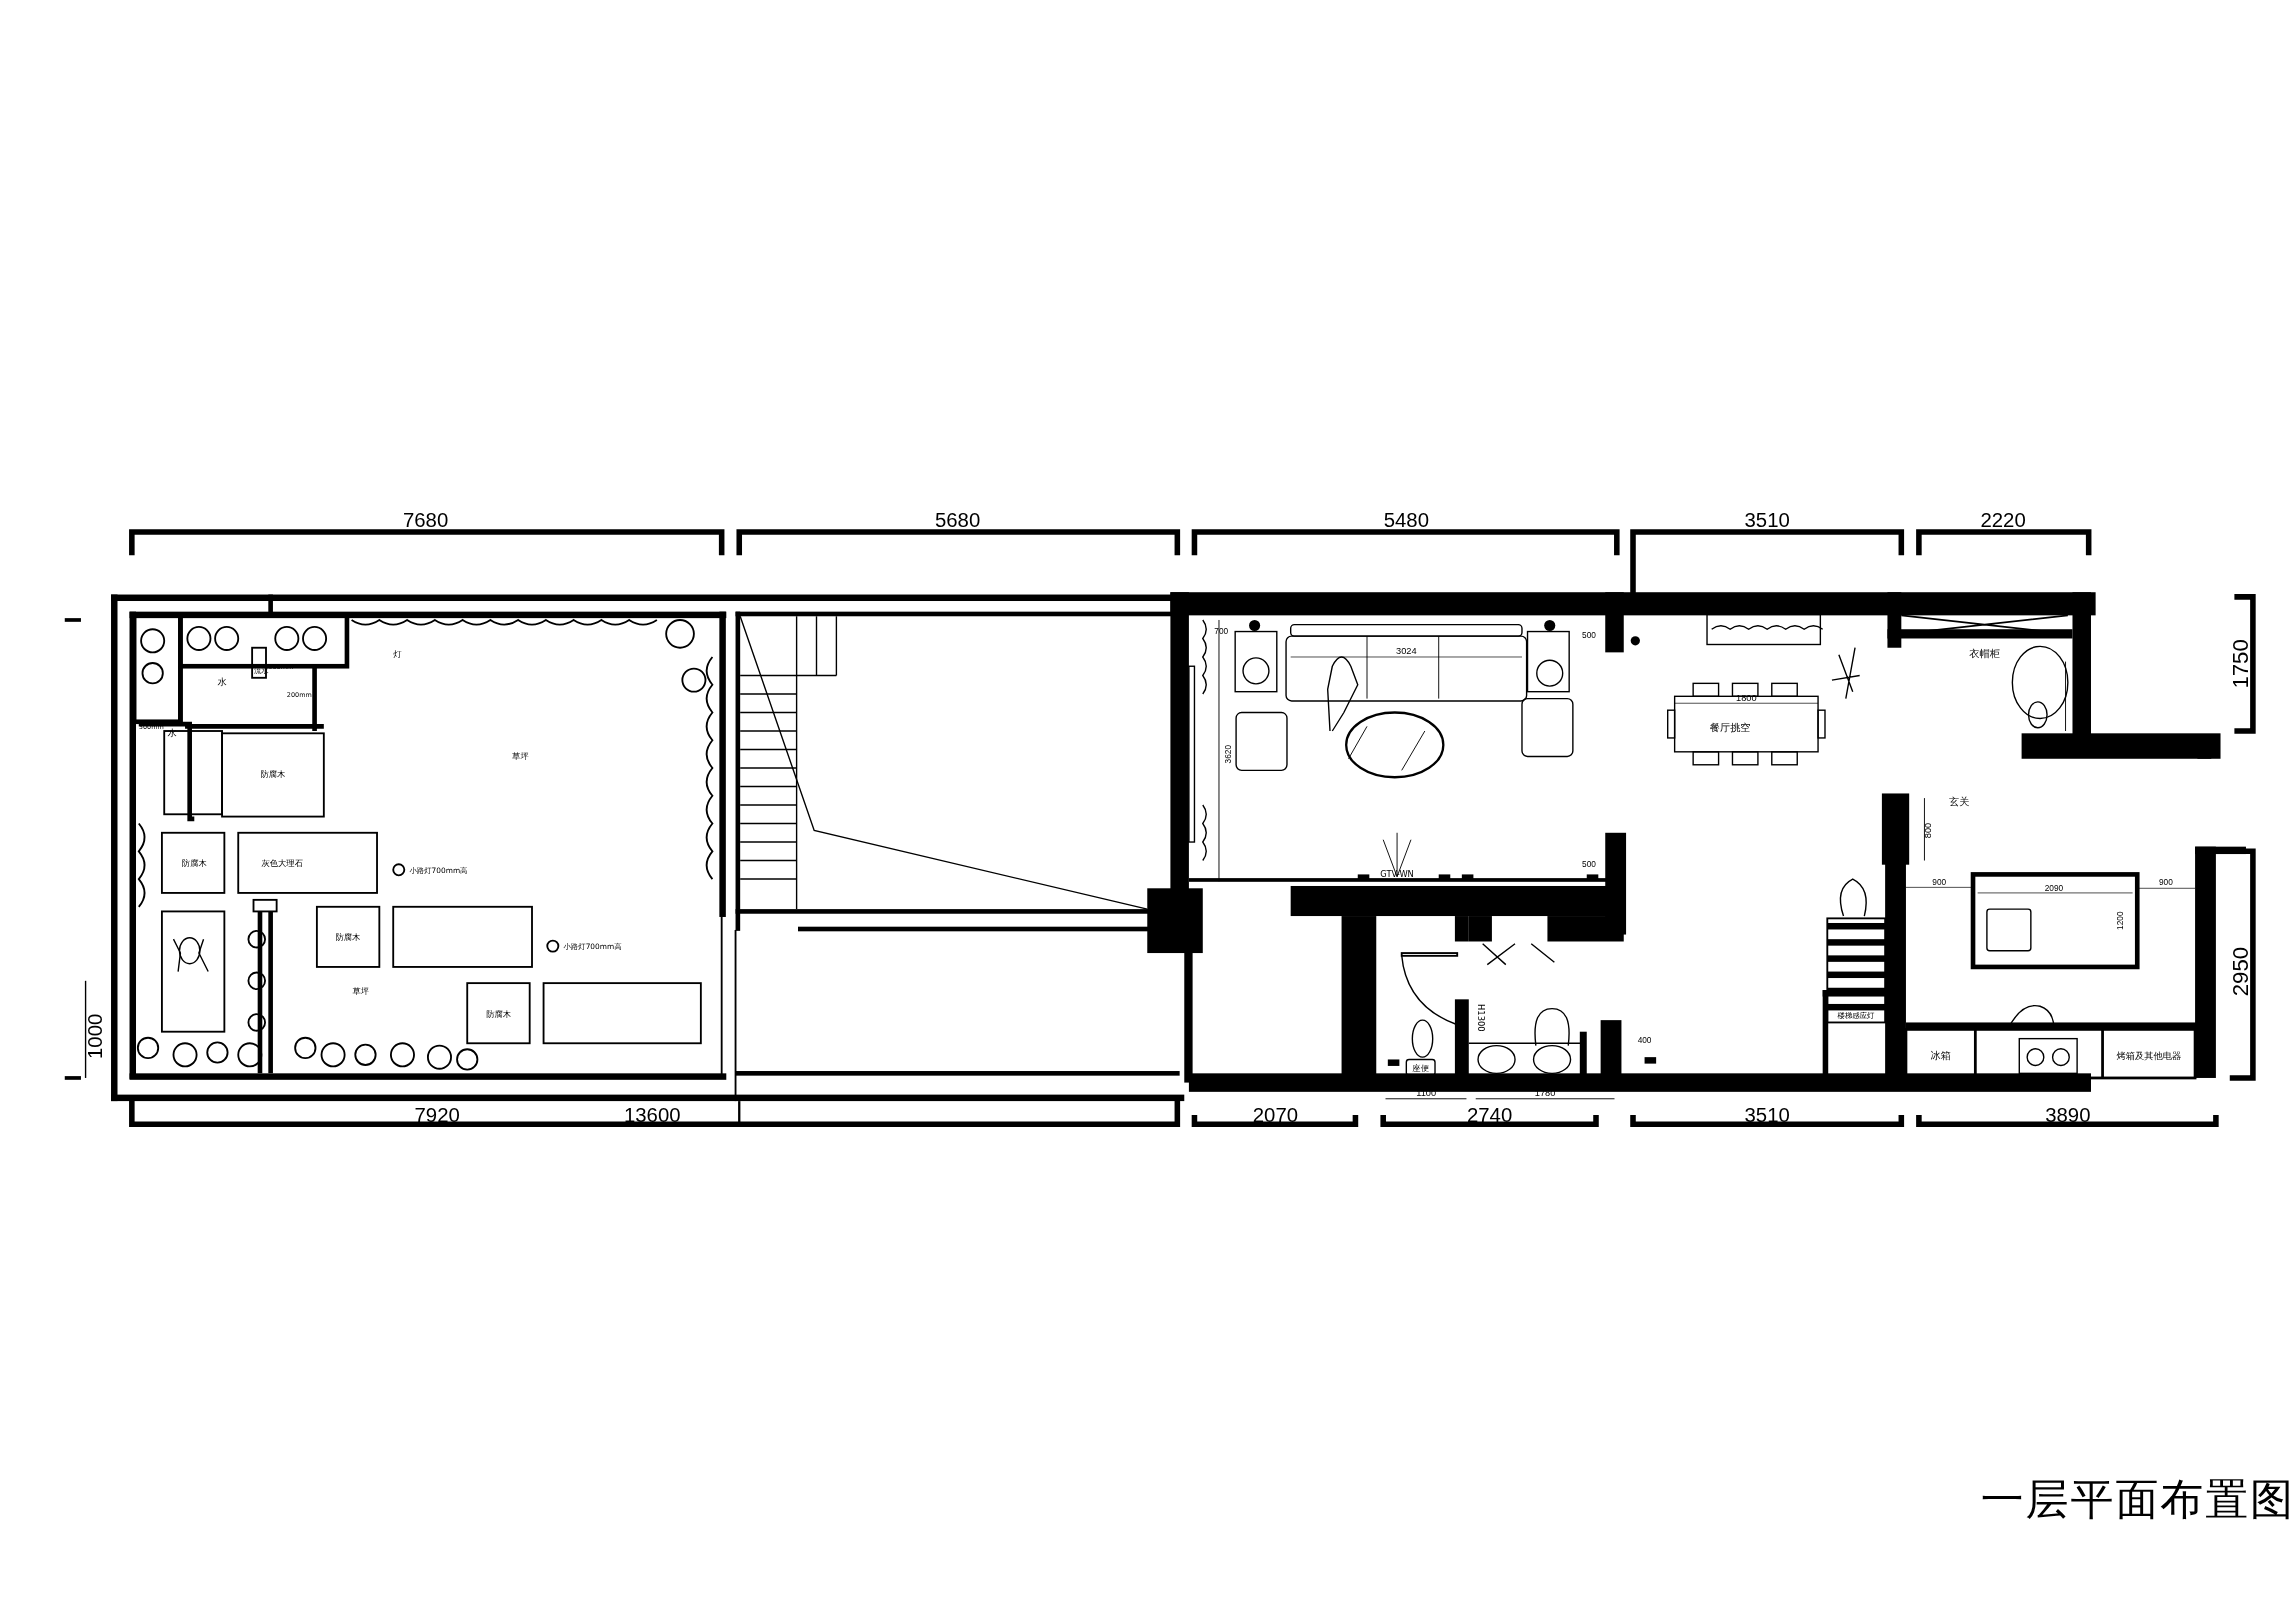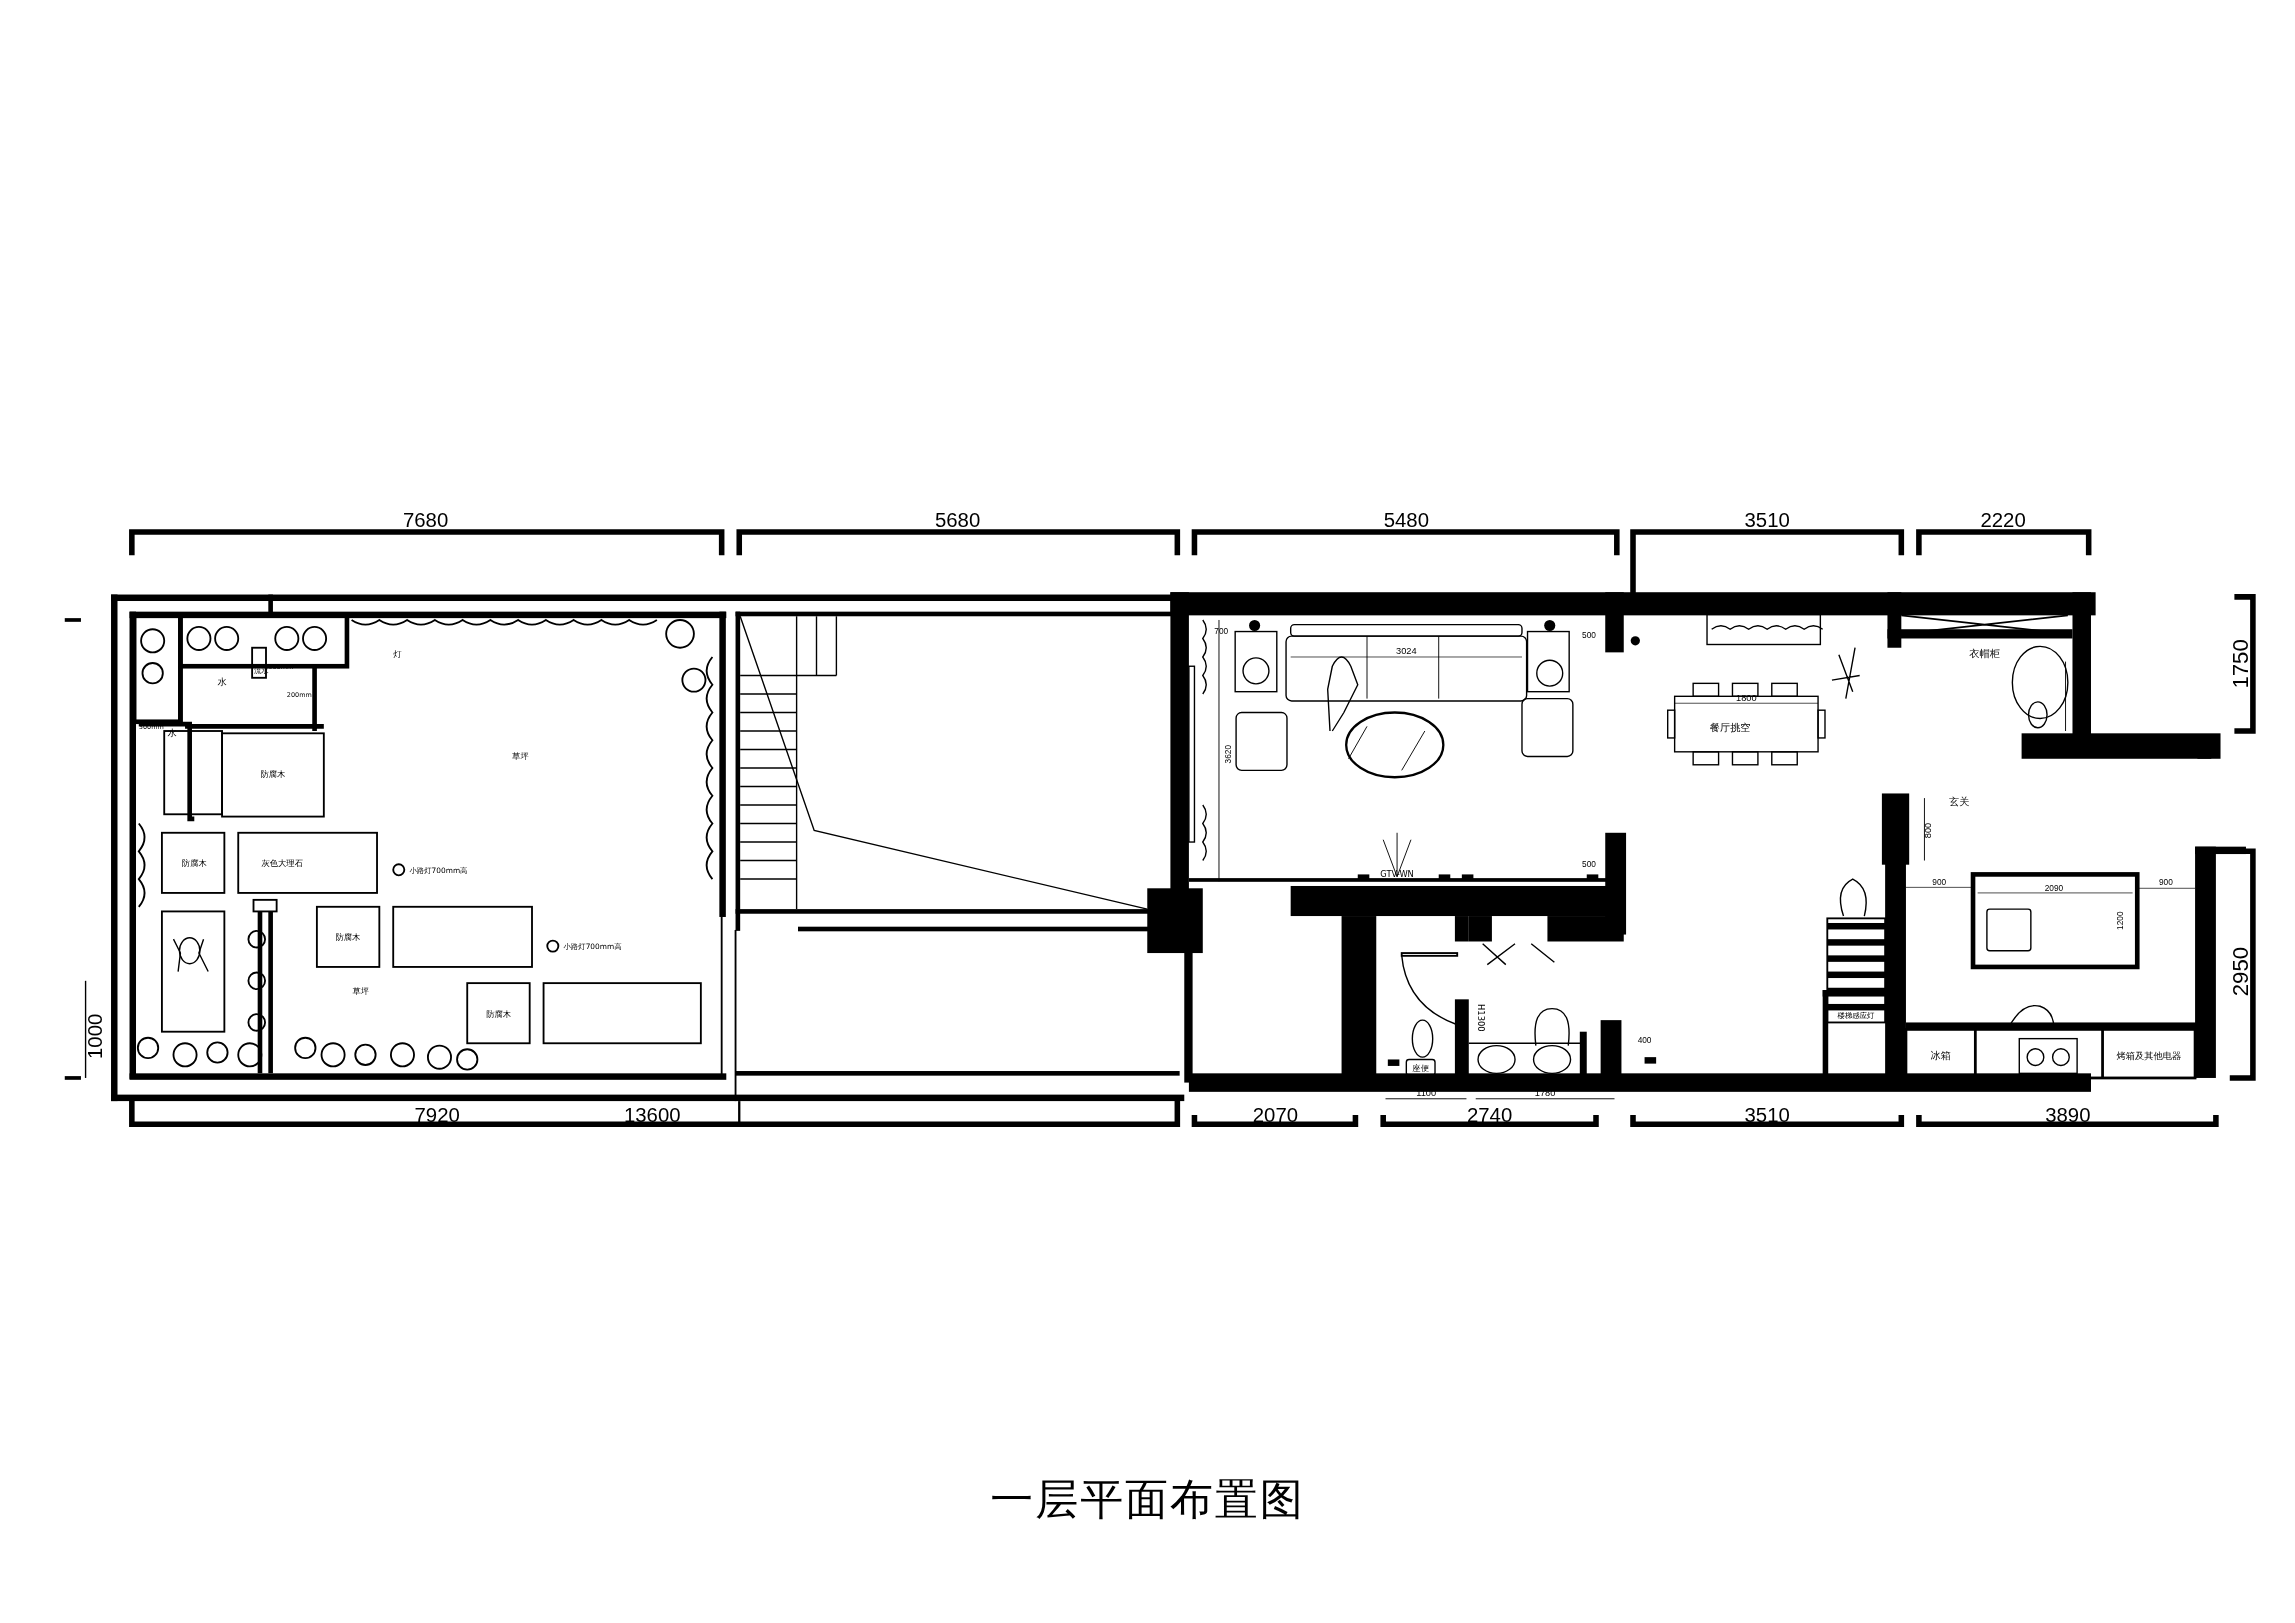--- a/index.html
+++ b/index.html
@@ -2,21 +2,21 @@
 <html style="font-size:7.4px"><head>
 <meta charset="utf-8">
 <style>
   html,body{margin:0;padding:0;background:#fff;}
   body{width:2295px;height:1623px;position:relative;overflow:hidden;font-family:"DejaVu Sans",sans-serif;}
   svg{position:absolute;left:0;top:0;}
   .w{fill:#000;}
   .ln{stroke:#000;fill:none;}
   .t{font-family:"DejaVu Sans",sans-serif;fill:#000;}
   .dim{font-family:"Liberation Sans",sans-serif;fill:#000;}
-  #title{position:absolute;left:0;width:2295px;top:1471px;text-align:center;font-family:"DejaVu Sans",sans-serif;font-size:43px;color:#000;letter-spacing:1.9px;}
+  #title{position:absolute;left:0;width:2295px;top:1471px;text-align:right;font-family:"DejaVu Sans",sans-serif;font-size:43px;color:#000;letter-spacing:1.9px;}
 </style>
 </head>
 <body>
 
 <svg width="2295" height="1623" viewBox="0 0 4961 3508">
 
   <g>
     <path class="ln" stroke-width="12" d="M285,1200 V1150 H1560 V1200"></path>
     <path class="ln" stroke-width="12" d="M1598,1200 V1150 H2545 V1200"></path>
     <path class="ln" stroke-width="12" d="M2582,1200 V1150 H3495 V1200"></path>

